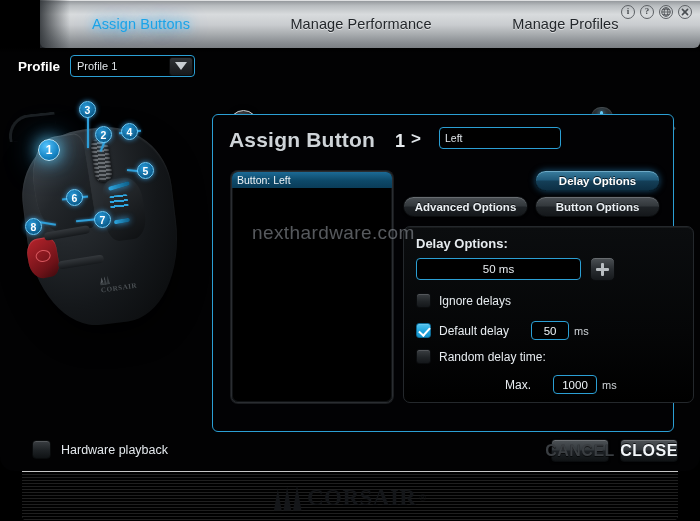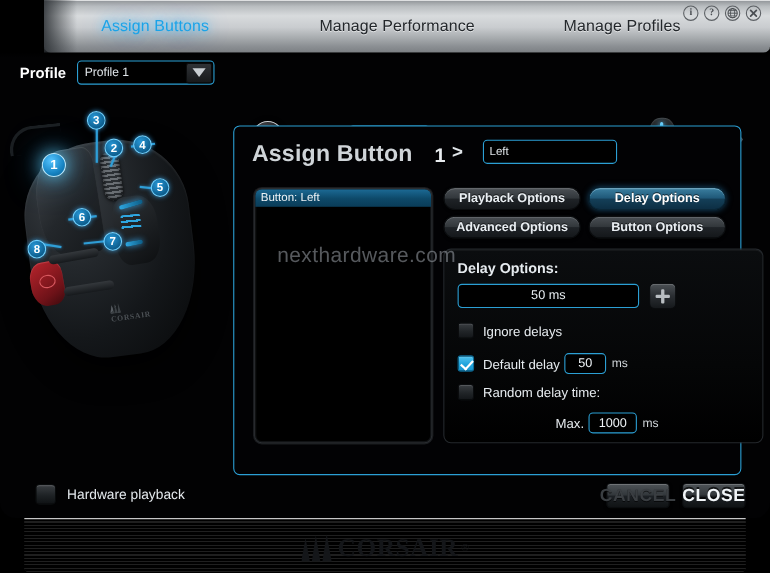--- a/index.html
+++ b/index.html
@@ -363,21 +363,21 @@
   }
   .chk.on:after{
     content:""; position:absolute; left:4px; top:1px; width:5px; height:9px;
     border:solid #fff; border-width:0 2.2px 2.2px 0; transform:rotate(42deg);
   }
   .chk-label{ color:#e7ecf0; font-size:12px; margin-left:8px; }
   .mini-input{
     width:38px; height:19px; border:1.3px solid #2b9fd4; border-radius:4px;
     background:#000; color:#eef3f6; font-size:11.5px;
     display:flex; align-items:center; justify-content:center;
-    margin-left:4px; cursor:text; flex:none;
+    margin-left:22px; cursor:text; flex:none;
   }
   .mini-input.w{ width:44px; }
   .unit{ color:#cfd4d8; font-size:11px; margin-left:5px; }
 
   .r1{ left:12px; top:66px; }
   .r2{ left:12px; top:94px; }
   .r3{ left:12px; top:122px; }
   .r4{ left:101px; top:148px; }
   .maxlbl{ color:#e7ecf0; font-size:12px; }
 
@@ -561,21 +561,20 @@
 
     <div class="assign-title">Assign Button</div>
     <div class="assign-num">1</div>
     <div class="assign-gt">&gt;</div>
     <div class="assign-field">Left</div>
 
     <div class="listbox">
       <div class="item sel">Button: Left</div>
     </div>
 
-    <div class="optbtn b1">Playback Options</div>
     <div class="optbtn b3">Advanced Options</div>
     <div class="optbtn b2 sel">Delay Options</div>
     <div class="optbtn b4">Button Options</div>
 
     <div class="delay-panel">
 
       <div class="hdr">Delay Options:</div>
 
       <div class="delay-field">50 ms</div>
 

